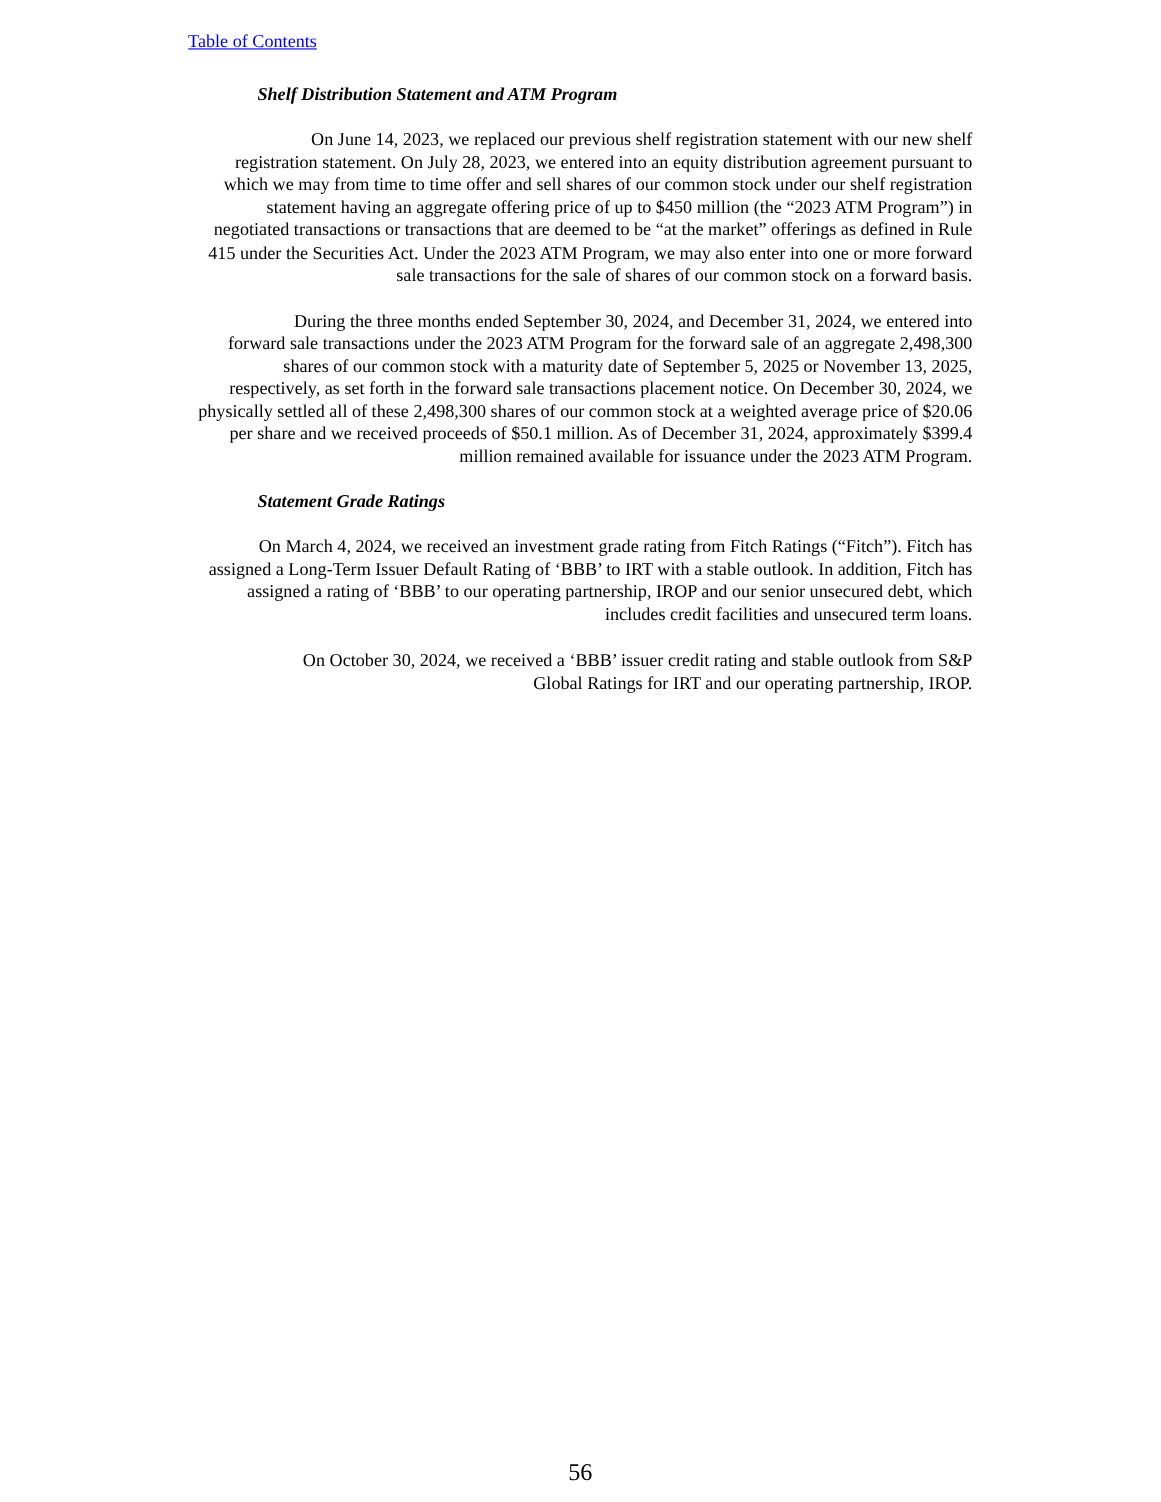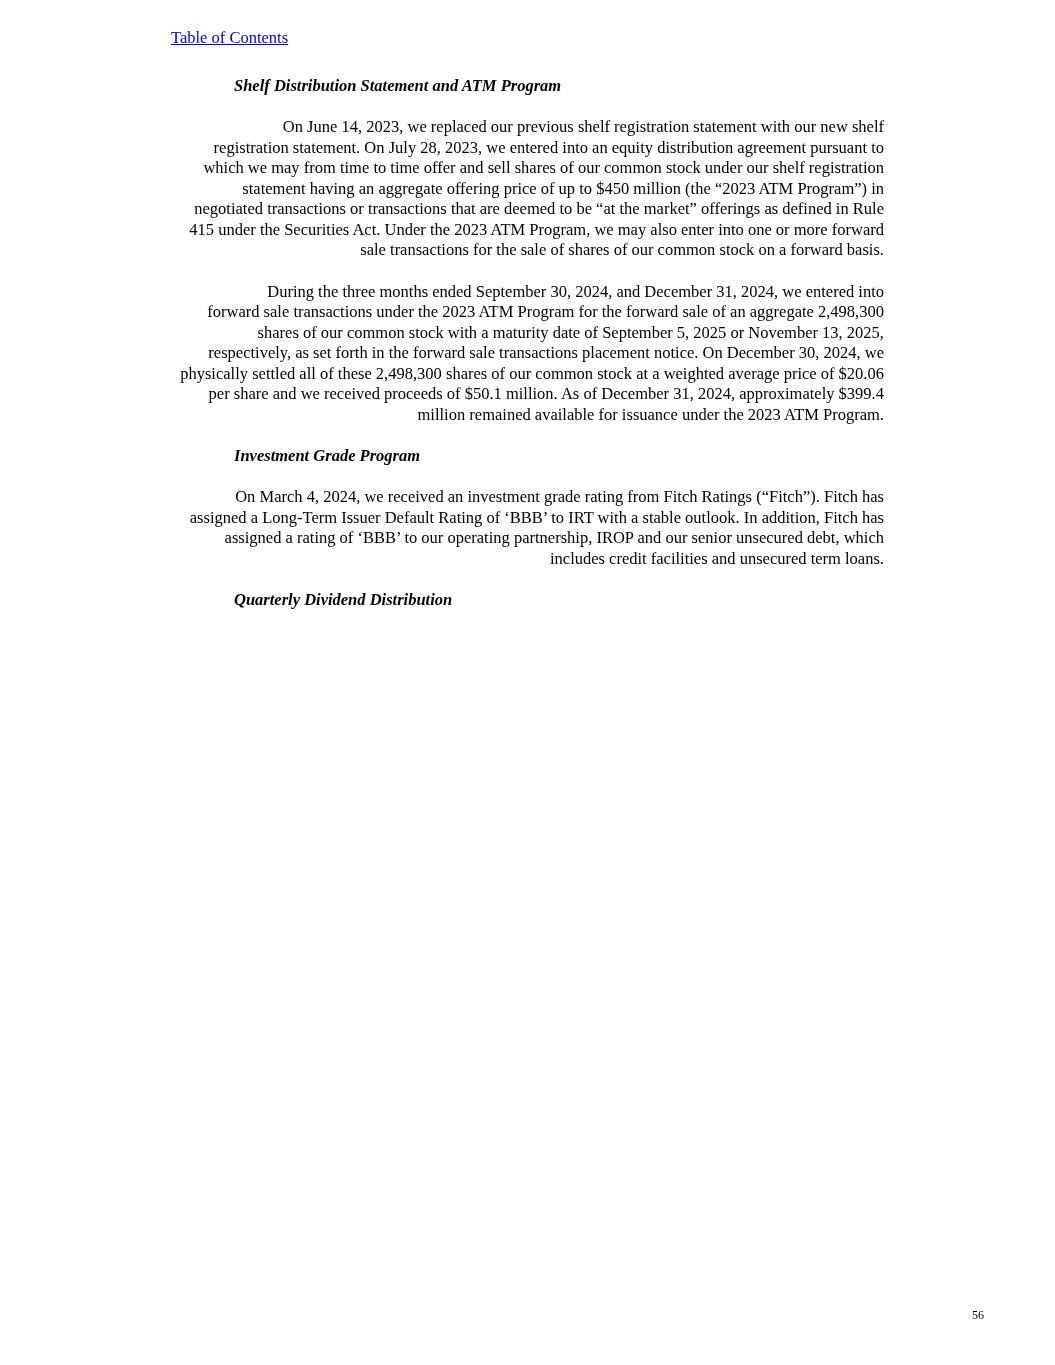--- a/index.html
+++ b/index.html
@@ -37,47 +37,47 @@
     margin-top: 28px;
   }
   .para {
     margin: 21px 0 0 0;
     text-indent: 63px;
     line-height: 20.5px;
     text-align: right;
   }
   .page-number {
     position: absolute;
-    bottom: 40px;
+    bottom: 17px;
     left: 0;
     width: 100%;
-    text-align: right;
-    font-size: 12px;
+    text-align: center;
+    font-size: 22px;
     line-height: 20px;
   }
 </style>
 </head>
 <body>
 
 <div class="page">
   <div class="content">
 
     <a href="#" class="toc-link">Table of Contents</a>
 
     <section>
       <h3 class="heading first">Shelf Distribution Statement and ATM Program</h3>
       <p class="para">On June 14, 2023, we replaced our previous shelf registration statement with our new shelf registration statement. On July 28, 2023, we entered into an equity distribution agreement pursuant to which we may from time to time offer and sell shares of our common stock under our shelf registration statement having an aggregate offering price of up to $450 million (the “2023 ATM Program”) in negotiated transactions or transactions that are deemed to be “at the market” offerings as defined in Rule 415 under the Securities Act. Under the 2023 ATM Program, we may also enter into one or more forward sale transactions for the sale of shares of our common stock on a forward basis.</p>
       <p class="para">During the three months ended September 30, 2024, and December 31, 2024, we entered into forward sale transactions under the 2023 ATM Program for the forward sale of an aggregate 2,498,300 shares of our common stock with a maturity date of September 5, 2025 or November 13, 2025, respectively, as set forth in the forward sale transactions placement notice. On December 30, 2024, we physically settled all of these 2,498,300 shares of our common stock at a weighted average price of $20.06 per share and we received proceeds of $50.1 million. As of December 31, 2024, approximately $399.4 million remained available for issuance under the 2023 ATM Program.</p>
     </section>
 
     <section>
-      <h3 class="heading">Investment Grade Program</h3>
+      <h3 class="heading">Statement Grade Ratings</h3>
       <p class="para">On March 4, 2024, we received an investment grade rating from Fitch Ratings (“Fitch”). Fitch has assigned a Long-Term Issuer Default Rating of ‘BBB’ to IRT with a stable outlook. In addition, Fitch has assigned a rating of ‘BBB’ to our operating partnership, IROP and our senior unsecured debt, which includes credit facilities and unsecured term loans.</p>
+      <p class="para">On October 30, 2024, we received a ‘BBB’ issuer credit rating and stable outlook from S&amp;P Global Ratings for IRT and our operating partnership, IROP.</p>
     </section>
 
     <section>
-      <h3 class="heading">Quarterly Dividend Distribution</h3>
     </section>
 
   </div>
 
   <div class="page-number">56</div>
 </div>
 
 </body></html>

